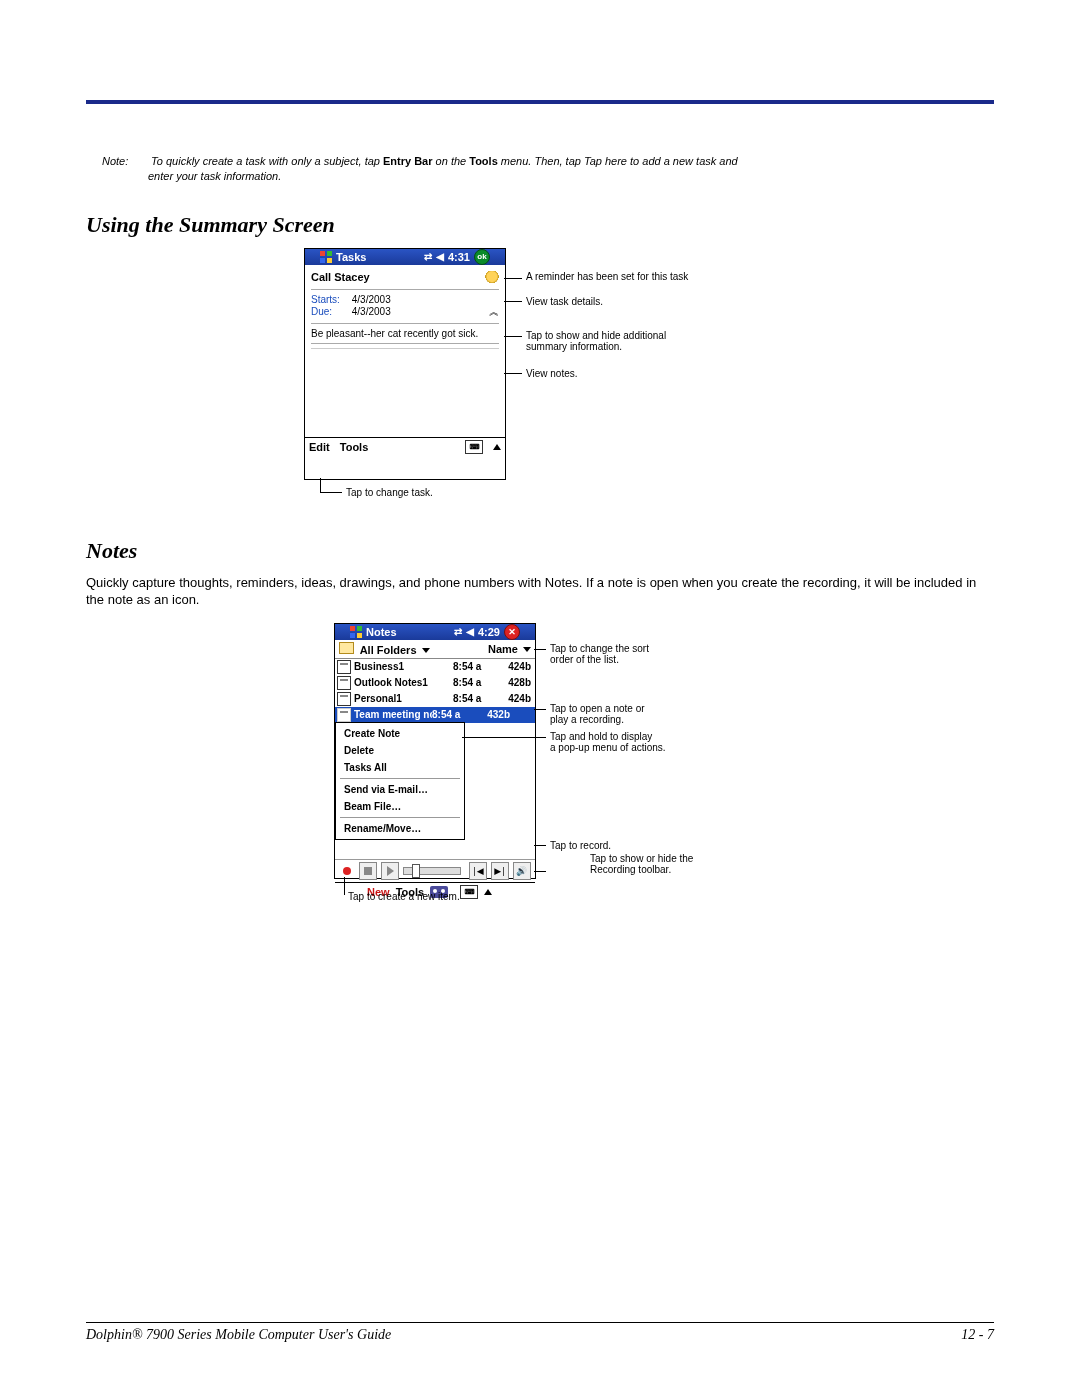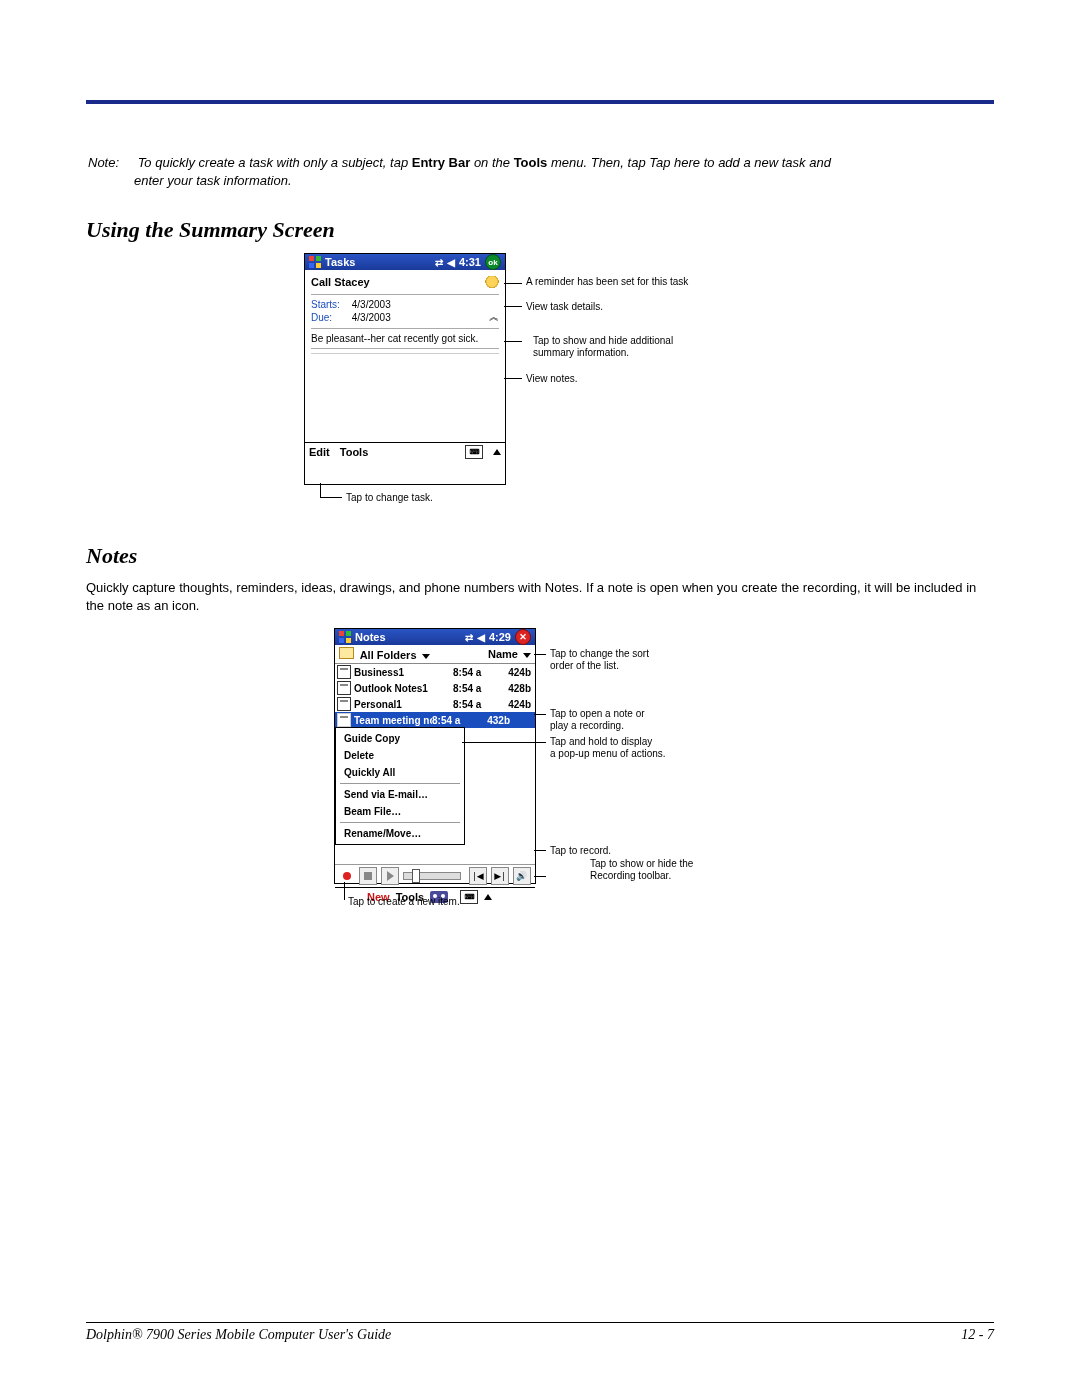--- a/index.html
+++ b/index.html
@@ -15,23 +15,23 @@
     height: 1397px;
     position: relative;
     box-sizing: border-box;
     padding: 100px 86px 0 86px;
   }
   .topbar {
     border-top: 4px solid #1a2a8a;
     margin-bottom: 50px;
   }
   .note-block {
-    font-size: 13px;
+    font-size: 11px;
     line-height: 1.35;
-    margin: 0 0 28px 2px;
+    margin: 0 0 28px 16px;
   }
   .note-label {
     font-style: italic;
     display: inline-block;
     width: 46px;
   }
   .note-body {
     font-style: italic;
     display: inline;
   }
@@ -67,21 +67,21 @@
     font-size: 10px;
   }
   .ppc-title {
     display: flex;
     align-items: center;
     background: linear-gradient(#2a54c4, #1a3a9a);
     color: #fff;
     font-weight: bold;
     font-size: 11px;
     height: 16px;
-    padding: 0 4px;
+    padding: 0 15px;
     gap: 4px;
   }
   .win-flag { width: 12px; height: 12px; display: inline-block; position: relative; }
   .win-flag::before {
     content: "";
     position: absolute; inset: 0;
     background:
       linear-gradient(#e43, #e43) 0 0/5px 5px no-repeat,
       linear-gradient(#3b3, #3b3) 7px 0/5px 5px no-repeat,
       linear-gradient(#36e, #36e) 0 7px/5px 5px no-repeat,
@@ -308,21 +308,21 @@
       </div>
     </div>
 
     <div class="lead-h" style="left:200px; top:30px; width:18px;"></div>
     <div class="callout" style="left:222px; top:23px;">
       <span>A reminder has been set for this task</span>
     </div>
     <div class="lead-h" style="left:200px; top:53px; width:18px;"></div>
     <div class="callout" style="left:222px; top:48px;">View task details.</div>
     <div class="lead-h" style="left:200px; top:88px; width:18px;"></div>
-    <div class="callout" style="left:229px; top:82px;">
+    <div class="callout" style="left:222px; top:82px;">
       Tap to show and hide additional<br>summary information.
     </div>
     <div class="lead-h" style="left:200px; top:125px; width:18px;"></div>
     <div class="callout" style="left:222px; top:120px;">View notes.</div>
 
     <div class="lead-v" style="left:16px; top:230px; height:14px;"></div>
     <div class="lead-h" style="left:16px; top:244px; width:22px;"></div>
     <div class="callout" style="left:42px; top:239px;">Tap to change task.</div>
   </div>
 
@@ -372,23 +372,23 @@
           <span class="sz">424b</span>
         </div>
         <div class="row sel">
           <span class="nicon"></span>
           <span class="nm" style="overflow:hidden; text-overflow:clip; white-space:nowrap; max-width:78px;">Team meeting no</span>
           <span class="tm">8:54 a</span>
           <span class="sz">432b</span>
         </div>
 
         <div class="context-menu" style="position:relative; left:0px; top:-1px;">
-          <div class="mi">Guide Copy</div>
+          <div class="mi">Create Note</div>
           <div class="mi">Delete</div>
-          <div class="mi">Quickly All</div>
+          <div class="mi">Tasks All</div>
           <div class="sep"></div>
           <div class="mi">Send via E-mail…</div>
           <div class="mi">Beam File…</div>
           <div class="sep"></div>
           <div class="mi">Rename/Move…</div>
         </div>
       </div>
       <div style="height:18px;"></div>
       <div class="rec-bar">
         <span class="rb-btn" style="border:none; background:none;">

